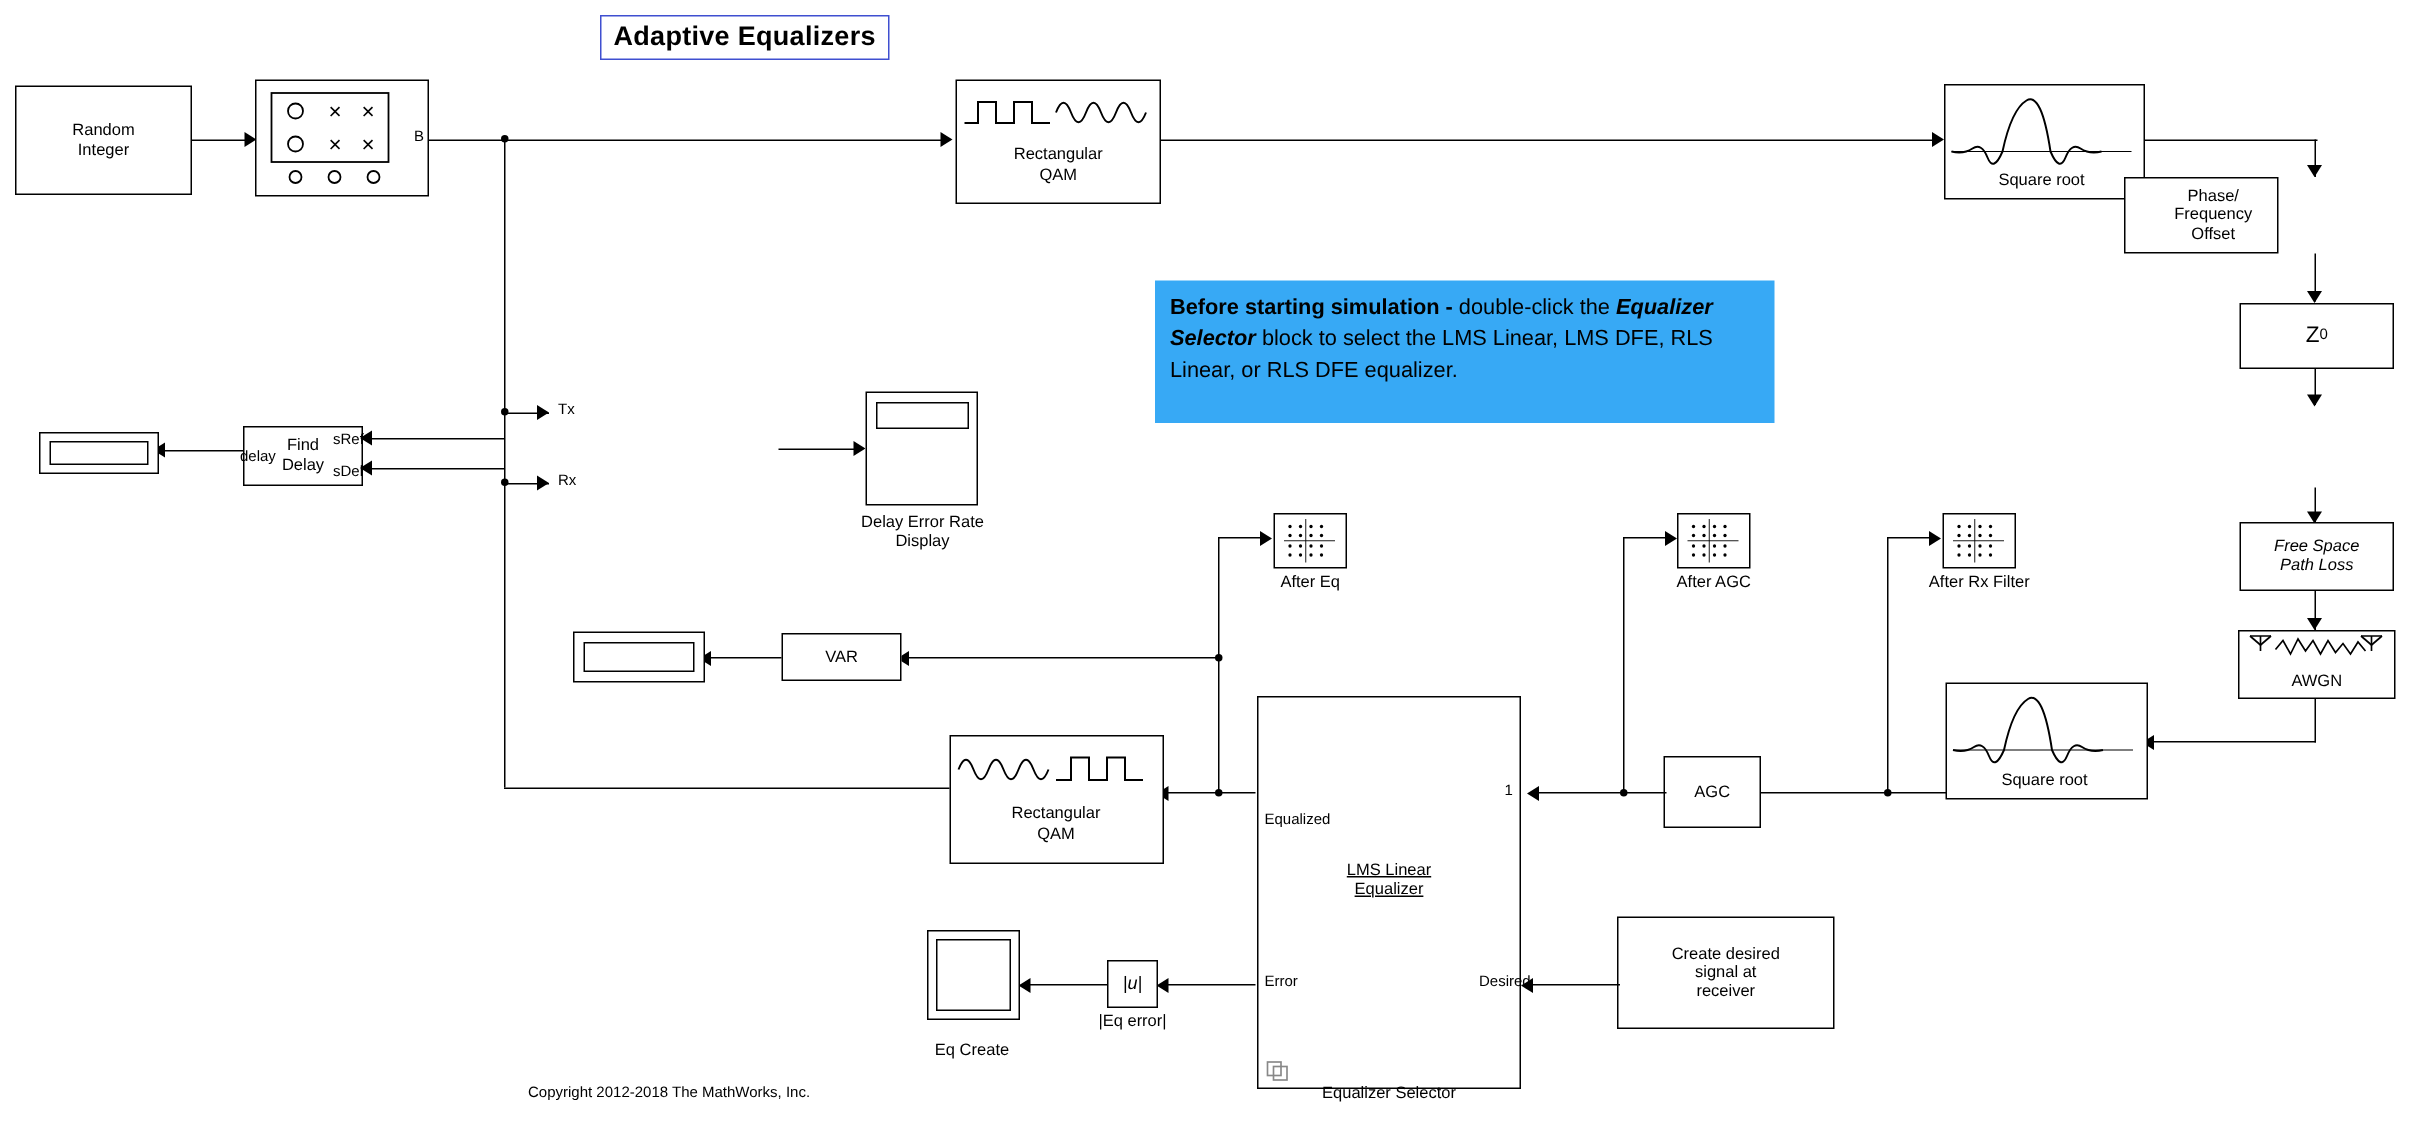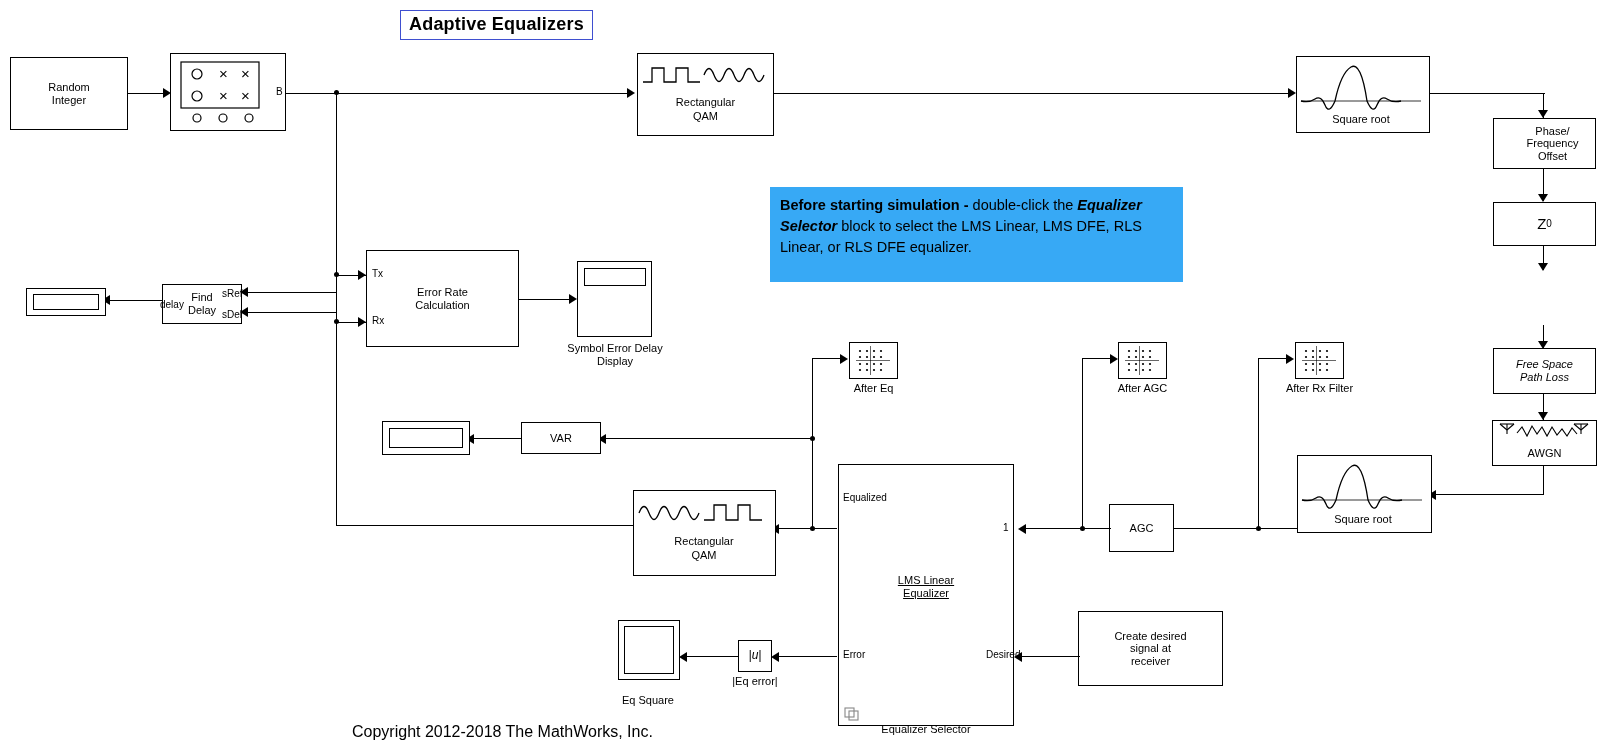--- a/index.html
+++ b/index.html
@@ -72,21 +72,21 @@
   #note i{font-weight:bold;font-style:italic;}
 
   .ports{position:absolute;font-size:10px;color:#000;}
 
   .scope{
     position:absolute;border:1.4px solid #000;background:#fff;box-sizing:border-box;
   }
   .scope .inner{
     position:absolute;left:5px;top:5px;right:5px;bottom:5px;border:1.2px solid #000;background:#fff;
   }
-  .copyright{position:absolute;left:352px;top:723px;font-size:16px;color:#000;}
+  .copyright{position:absolute;left:352px;top:723px;font-size:10px;color:#000;}
 
   svg{display:block;}
   .svgblk{position:absolute;border:1.4px solid #000;background:#fff;box-sizing:border-box;overflow:hidden;}
 </style>
 </head>
 <body>
 
 <div id="canvas">
 
   <div id="title-box">Adaptive Equalizers</div>
@@ -140,21 +140,21 @@
       <path d="M4 44 q8 2 14 -2 q6 -4 10 6 q4 10 10 -4 q6 -28 16 -34 q10 -6 16 34 q6 14 10 4 q4 -10 10 -6 q6 4 14 2" fill="none" stroke="#000" stroke-width="1.3"></path>
       <line x1="4" y1="44" x2="124" y2="44" stroke="#000" stroke-width="0.8"></line>
       <text x="64" y="66" text-anchor="middle" font-size="11" font-family="Liberation Sans, sans-serif">Square root</text>
     </svg>
   </div>
 
   <div class="line hline" style="left:1430px;top:92.5px;width:115px;"></div>
   <div class="line vline" style="left:1543px;top:92.5px;height:25px;"></div>
   <div class="arrow ar-d" style="left:1538px;top:110px;"></div>
 
-  <div class="blk" style="left:1493px;top:118px;width:103px;height:51px;white-space:pre;padding-left:16px;">Phase/
+  <div class="blk" style="left:1416px;top:118px;width:103px;height:51px;white-space:pre;padding-left:16px;">Phase/
 Frequency
 Offset</div>
 
   <div class="line vline" style="left:1543px;top:169px;height:32px;"></div>
   <div class="arrow ar-d" style="left:1538px;top:194px;"></div>
 
   <div class="blk" style="left:1493px;top:202px;width:103px;height:44px;">
     <span style="font-size:15px;">Z</span>
       <span style="font-size:10px;vertical-align:super;">0</span>
   </div>
@@ -270,21 +270,21 @@
   <div class="lbl" style="left:1065px;top:382px;width:155px;">After AGC</div>
 
   <div class="blk" style="left:838px;top:464px;width:176px;height:262px;align-items:flex-start;">
     <div style="position:absolute;left:0;right:0;top:109px;text-align:center;white-space:pre;text-decoration:underline;">LMS Linear
 Equalizer</div>
     <svg style="position:absolute;left:5px;bottom:4px;" width="16" height="16" viewBox="0 0 16 16">
       <rect x="1" y="3" width="9" height="9" fill="none" stroke="#888" stroke-width="1.1"></rect>
       <rect x="5" y="6" width="9" height="9" fill="none" stroke="#888" stroke-width="1.1"></rect>
     </svg>
   </div>
-  <div class="ports" style="left:843px;top:492px;">Equalized</div>
+  <div class="ports" style="left:843px;top:541px;">Equalized</div>
   <div class="ports" style="left:843px;top:649px;">Error</div>
   <div class="ports" style="left:976px;top:649px;margin-left:10px;">Desired</div>
   <div class="ports" style="left:1003px;top:522px;">1</div>
   <div class="lbl" style="left:808px;top:723px;width:236px;">Equalizer Selector</div>
 
   <div class="blk" style="left:1078px;top:611px;width:145px;height:75px;white-space:pre;">Create desired
 signal at
 receiver</div>
   <div class="line hline" style="left:1018px;top:656px;width:62px;"></div>
   <div class="arrow ar-l" style="left:1014px;top:651.5px;"></div>
@@ -294,21 +294,21 @@
   <div class="blk" style="left:738px;top:640px;width:34px;height:32px;">
     <span style="font-style:italic;font-size:12px;">|u|</span>
   </div>
   <div class="lbl" style="left:700px;top:675px;width:110px;">|Eq error|</div>
   <div class="line hline" style="left:683px;top:656px;width:55px;"></div>
   <div class="arrow ar-l" style="left:679px;top:651.5px;"></div>
 
   <div class="scope" style="left:618px;top:620px;width:62px;height:60px;">
     <div class="inner"></div>
   </div>
-  <div class="lbl" style="left:578px;top:694px;width:140px;">Eq Square</div>
+  <div class="lbl" style="left:578px;top:694px;width:140px;">Eq Create</div>
 
   <div class="line hline" style="left:775px;top:528px;width:62px;"></div>
   <div class="arrow ar-l" style="left:771px;top:523.5px;"></div>
   <div class="dot" style="left:810px;top:526px;"></div>
   <div class="line vline" style="left:812px;top:358px;height:170px;"></div>
   <div class="line hline" style="left:812px;top:358px;width:32px;"></div>
   <div class="arrow ar-r" style="left:840px;top:353.5px;"></div>
   <div class="dot" style="left:810px;top:436px;"></div>
   <div class="line hline" style="left:602px;top:438px;width:210px;"></div>
   <div class="arrow ar-l" style="left:598px;top:433.5px;"></div>
@@ -354,32 +354,30 @@
       <text x="70" y="54" text-anchor="middle" font-size="11" font-family="Liberation Sans, sans-serif">Rectangular</text>
       <text x="70" y="68" text-anchor="middle" font-size="11" font-family="Liberation Sans, sans-serif">QAM</text>
     </svg>
   </div>
 
   <div class="line hline" style="left:336px;top:524.5px;width:297px;"></div>
   <div class="line hline" style="left:336px;top:321.5px;width:30px;"></div>
   <div class="arrow ar-r" style="left:358px;top:317px;"></div>
   <div class="dot" style="left:334px;top:319px;"></div>
 
-  <div class="blk" style="left:366px;top:250px;width:153px;height:97px;white-space:pre;">Error Rate
-Calculation</div>
   <div class="ports" style="left:372px;top:268px;">Tx</div>
   <div class="ports" style="left:372px;top:315px;">Rx</div>
 
   <div class="line hline" style="left:519px;top:298.5px;width:56px;"></div>
   <div class="arrow ar-r" style="left:569px;top:294px;"></div>
 
   <div class="blk" style="left:577px;top:261px;width:75px;height:76px;align-items:flex-start;padding-top:6px;">
     <div style="width:60px;height:16px;border:1.2px solid #000;background:#fff;"></div>
   </div>
-  <div class="lbl" style="left:540px;top:342px;width:150px;white-space:pre;">Symbol Error Delay
+  <div class="lbl" style="left:540px;top:342px;width:150px;white-space:pre;">Delay Error Rate
 Display</div>
 
   <div class="blk" style="left:162px;top:284px;width:80px;height:40px;align-items:flex-start;padding-top:6px;white-space:pre;">
     <span>Find
 Delay</span>
   </div>
   <div class="ports" style="left:160px;top:299px;">delay</div>
   <div class="ports" style="left:222px;top:288px;">sRef</div>
   <div class="ports" style="left:222px;top:309px;">sDel</div>
 

